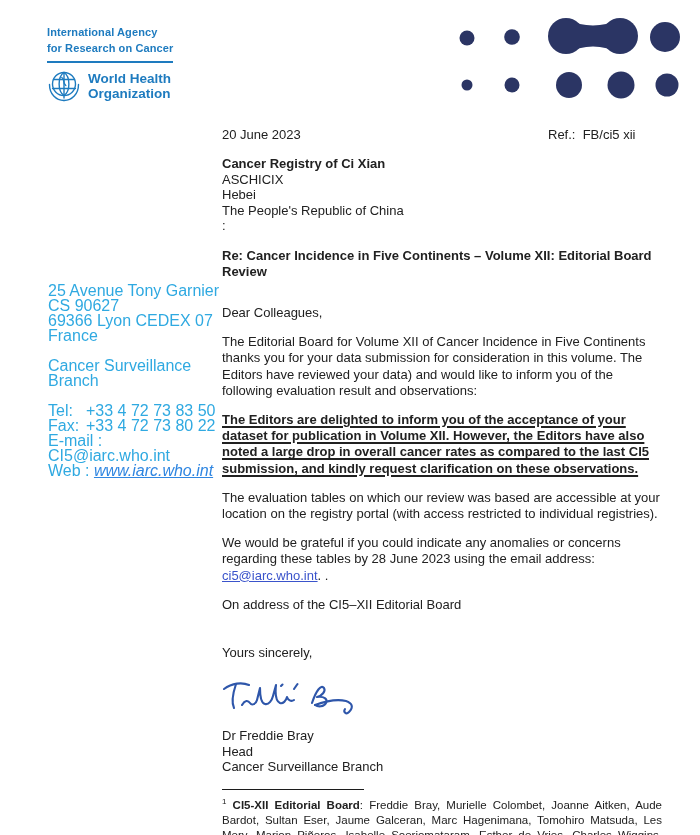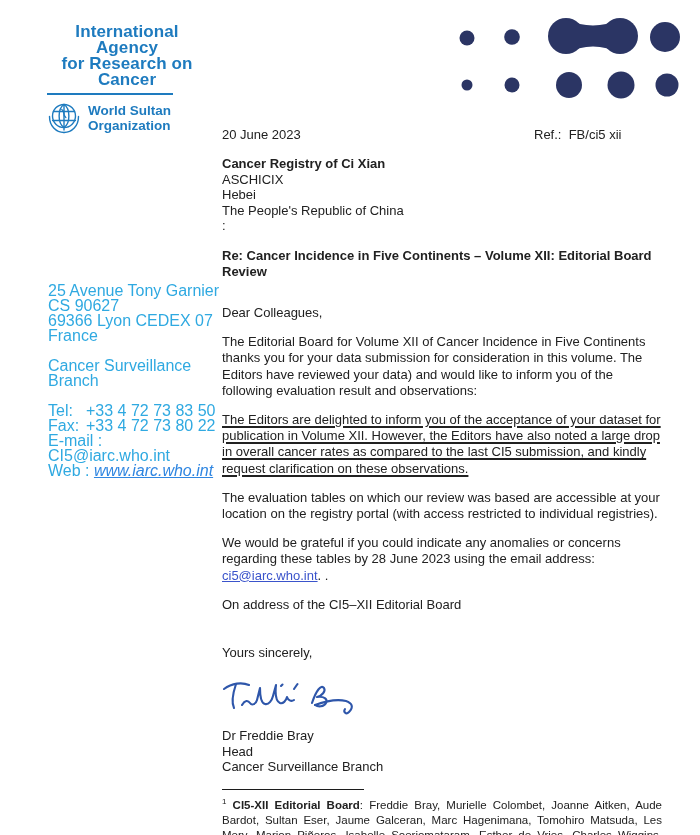--- a/index.html
+++ b/index.html
@@ -6,49 +6,49 @@
   .page{
     position:relative;
     width:700px;height:835px;
     background:#ffffff;
     font-family:"Liberation Sans", sans-serif;
     color:var(--text_color,#212121);
     overflow:hidden;
   }
   
   .logo{position:absolute;left:47px;top:24px;width:160px;color:var(--logo_blue,#1E7BBF);}
-  .logo-title{font-weight:bold;font-size:17px;line-height:16px;letter-spacing:.1px;text-align:center;}
+  .logo-title{font-weight:bold;font-size:11px;line-height:16px;letter-spacing:.1px;}
   .logo-rule{height:2px;background:var(--logo_blue,#1E7BBF);margin:5px 0 6px 0;width:126px;}
   .who-row{display:flex;align-items:center;gap:7px;}
   .who-emblem{flex:0 0 auto;color:var(--logo_blue,#1E7BBF);}
   .who-text{font-weight:bold;font-size:13.5px;line-height:15px;}
   
   .dots{position:absolute;left:450px;top:12px;width:240px;height:90px;color:var(--navy,#2B3766);}
   
   .sidebar{
     position:absolute;left:48px;top:283px;width:175px;
     color:var(--sidebar_blue,#2FA9E1);
     font-size:16px;line-height:15px;
   }
   .sidebar .block{margin-bottom:15px;}
   .contact-row{display:flex;}
   .contact-row .lbl{flex:0 0 38px;}
   .sidebar a{color:var(--sidebar_blue,#2FA9E1);font-style:italic;}
   .sidebar .weblink{text-decoration:underline;color:#2f86e1;}
   
   .main{position:absolute;left:222px;top:127px;width:440px;font-size:13px;line-height:16.2px;}
   .date-row{position:relative;height:16px;}
-  .ref{position:absolute;left:312px;top:0;white-space:pre;}
+  .ref{position:absolute;left:326px;top:0;white-space:pre;}
   .recipient{margin-top:13px;line-height:15.5px;}
   .recipient .name{font-weight:bold;}
   .subject{margin-top:14px;font-weight:bold;}
   .salutation{margin-top:25px;}
   .para{margin-top:13px;}
   .para.tight{margin-top:9px;}
-  .bold-underline{font-weight:normal;text-decoration:underline;text-decoration-thickness:1.5px;text-underline-offset:2px;}
+  .bold-underline{font-weight:bold;text-decoration:underline;text-decoration-thickness:1.5px;text-underline-offset:2px;}
   .body-link{color:var(--link_blue,#3A53CB);text-decoration:underline;}
   .closing{margin-top:32px;}
   .sig-svg{display:block;margin:6px 0 0 -4px;color:var(--signature_blue,#2E56AA);}
   .signer{margin-top:6px;line-height:15.5px;}
   
   .footnote{margin-top:14px;}
   .footnote-rule{width:142px;height:1.5px;background:#1c1c1c;margin-bottom:4px;}
   .footnote p{
     margin:0;font-size:11.5px;line-height:15px;
     text-align:justify;text-align-last:justify;
@@ -73,21 +73,21 @@
         <path d="M17 3.5 C10.5 7.5 10.5 22.5 17 26.5"></path>
         <path d="M17 3.5 C23.5 7.5 23.5 22.5 17 26.5"></path>
         <path d="M6.5 10.5 H27.5"></path>
         <path d="M5.6 19.5 H28.4"></path>
         <path d="M17 3.5 V29"></path>
         <path d="M14.8 8.5 C18.5 10.5 15 14 18.8 16.5"></path>
         <path d="M2.5 15.5 C2.5 25 9 31.5 17 31.5"></path>
         <path d="M31.5 15.5 C31.5 25 25 31.5 17 31.5"></path>
       </svg>
       <div class="who-text">
-        <div>World Sultan</div>
+        <div>World Health</div>
         <div>Organization</div>
       </div>
     </div>
   </div>
 
   <svg class="dots" viewBox="0 0 240 90" fill="currentColor">
     <circle cx="17" cy="26" r="7.5"></circle>
     <circle cx="62" cy="25" r="7.8"></circle>
     <circle cx="116" cy="24" r="18"></circle>
     <circle cx="170" cy="24" r="18"></circle>

